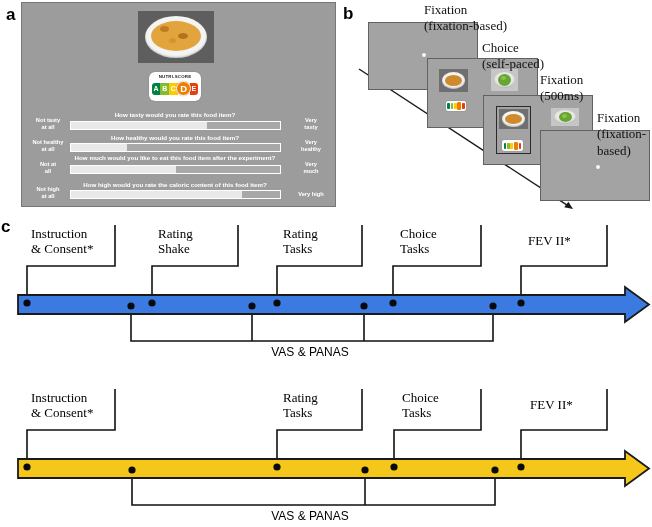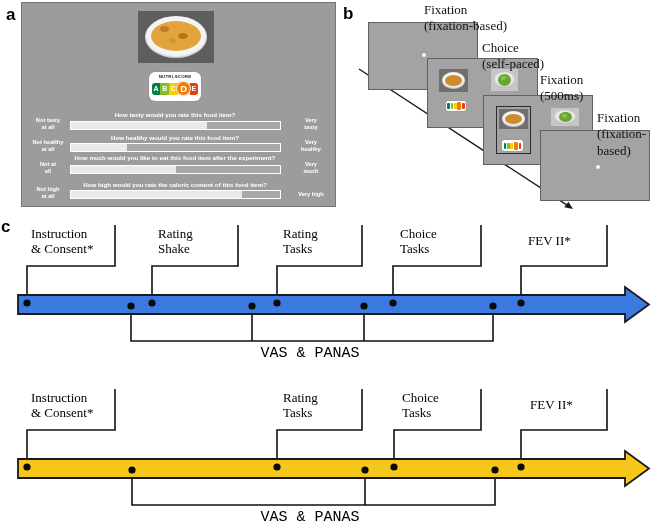--- a/index.html
+++ b/index.html
@@ -38,21 +38,21 @@
   .food-light{background:#c6c6c6;}
   .mini-nutri{position:absolute;background:#ffffff;border-radius:2px;display:flex;justify-content:center;align-items:center;gap:.6px;box-shadow:0 0 1px rgba(0,0,0,.4);}
   .mini-bar{width:2.8px;height:6px;border-radius:.8px;}
   .mini-bar.sel{width:4.2px;height:8px;border-radius:1.2px;}
   .choice-box{position:absolute;border:1.5px solid #2b2b2b;box-sizing:border-box;}
 
   
   .timeline{position:absolute;left:0;width:652px;}
   .timeline svg{position:absolute;left:0;top:0;}
   .event-label{position:absolute;font-family:"Liberation Serif",serif;font-size:13px;color:#000;line-height:15px;white-space:pre-line;}
-  .vas-label{position:absolute;left:250px;width:120px;text-align:center;font-family:Liberation Mono, monospace;font-size:15px;color:#000;}
+  .vas-label{position:absolute;left:250px;width:120px;text-align:center;font-family:Liberation Sans, sans-serif;font-size:12px;color:#000;}
 </style>
 </head>
 <body>
 
 <div class="fig">
 
   <span class="panel-letter" style="left:6px;top:6px;">a</span>
   <span class="panel-letter" style="left:343px;top:5px;">b</span>
   <span class="panel-letter" style="left:1px;top:218px;">c</span>
 

